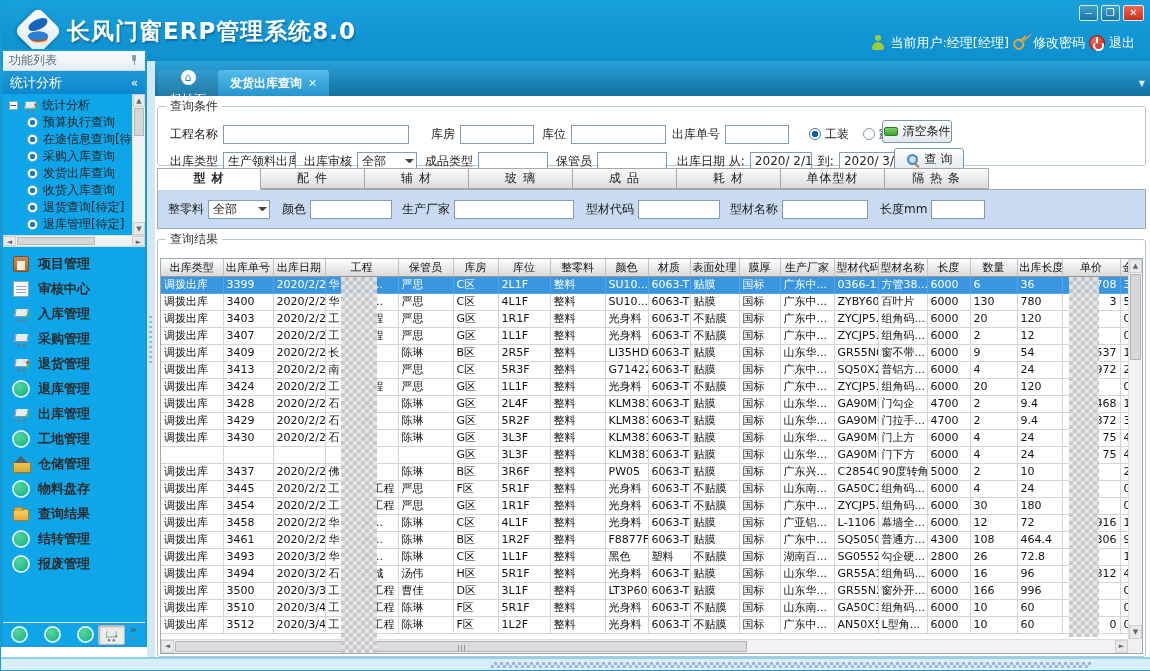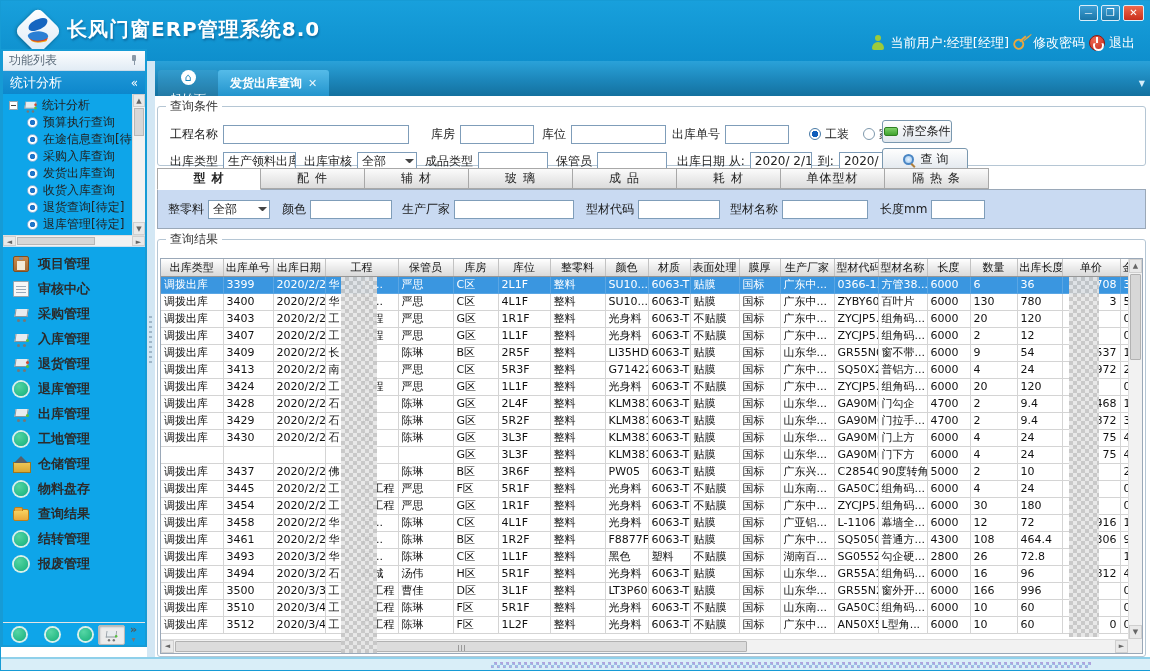--- a/index.html
+++ b/index.html
@@ -12,21 +12,21 @@
   .topbar { position:absolute; left:0; top:0; width:1150px; height:60px;
     background:linear-gradient(180deg,var(--titlebar,#18a0dc),var(--titlebar-dark,#0e8fcd)); }
   .logo { position:absolute; left:16px; top:9px; width:42px; height:42px; }
   .logo .diamond { position:absolute; inset:4px; background:linear-gradient(135deg,#ffffff,#dce9f6);
     transform:rotate(45deg); border-radius:7px; box-shadow:0 1px 4px rgba(0,0,0,.35); }
   .logo .sw1 { position:absolute; left:11px; top:9px; width:20px; height:11px;
     background:#1565c0; border-radius:70% 30% 70% 30%; transform:rotate(-12deg); }
   .logo .sw2 { position:absolute; left:11px; top:21px; width:20px; height:10px;
     background:#2a7fd4; border-radius:30% 70% 30% 70%; transform:rotate(-12deg);
     box-shadow:0 2px 0 -1px #e03c1e, 0 4px 0 -2px #f2b01e; }
-  .apptitle { position:absolute; left:66px; top:15px; color:#fff; font-size:20px;
+  .apptitle { position:absolute; left:66px; top:15px; color:#fff; font-size:23px;
     font-weight:bold; letter-spacing:1px; text-shadow:1px 2px 2px rgba(0,40,80,.35); }
   .winctrl { position:absolute; right:7px; top:4px; display:flex; gap:3px; }
   .wbtn { width:19px; height:16px; border:1px solid #d8edf9; border-radius:2px; color:#fff;
     background:linear-gradient(#3d9fd4,#1b76a8); font-size:10px; line-height:14px; text-align:center; }
   .wbtn.min::before{content:'—'; font-size:8px;}
   .wbtn.max::before{content:'❒';}
   .wbtn.close{ background:linear-gradient(#ee6a4c,var(--close-red,#c92f1d)); width:21px;}
   .wbtn.close::before{content:'✕'; font-weight:bold;}
   .userbar { position:absolute; right:16px; top:33px; display:flex; align-items:center;
     gap:4px; color:#fff; font-size:13px; }
@@ -137,21 +137,21 @@
   input.tb{height:19px;border:1px solid #7f9db9;background:#fff;font-size:12px;padding:0 3px;font-family:inherit;}
   .combo{height:19px;border:1px solid #7f9db9;background:#fff;display:inline-flex;align-items:center;
     padding:0 2px 0 4px;font-size:12px;overflow:hidden;white-space:nowrap;}
   .combo .dd{margin-left:auto;flex:none;width:0;height:0;border:4px solid transparent;border-top-color:#444;margin-top:4px;padding-left:1px;}
   .radio{width:12px;height:12px;border-radius:50%;border:1px solid #7e98ac;background:#fff;flex:none;}
   .radio.sel{background:radial-gradient(circle,#0f5dbb 0 3px,#fff 3.5px);border-color:#4a7ba6;}
   .rlbl{margin:0 0 0 4px;}
   .btn{position:absolute;left:724px;width:70px;height:23px;border:1px solid #7a98af;border-radius:3px;
     background:linear-gradient(#fefefe,#e2e8ee);display:flex;align-items:center;justify-content:center;gap:5px;font-size:12px;color:#222;}
   .btn-clear{top:5px;}
-  .btn-search{top:33px;width:86px;}
+  .btn-search{top:33px;width:70px;margin-left:12px;}
   .icon-clear{width:14px;height:9px;background:linear-gradient(#7ed06a,#3fa32e);border:1px solid #2e7f22;border-radius:2px;flex:none;}
   .icon-search{width:14px;height:14px;position:relative;flex:none;}
   .icon-search::before{content:'';position:absolute;left:1px;top:1px;width:7px;height:7px;border:2px solid #4a86c4;border-radius:50%;
     background:radial-gradient(#e8f4ff,#9cc6ee);}
   .icon-search::after{content:'';position:absolute;left:10px;top:10px;width:5px;height:2px;background:#b07f3a;transform:rotate(45deg);transform-origin:0 0;}
 
   .mtabs{position:absolute;left:2px;top:107px;height:21px;display:flex;}
   .mtab{width:104px;text-align:center;font-size:12px;color:#222;letter-spacing:1px;
     background:linear-gradient(#fbfbfb,#dcdcdc);border:1px solid #a8a8a8;border-left:none;line-height:19px;height:21px;}
   .mtab:first-child{border-left:1px solid #a8a8a8;}
@@ -282,26 +282,26 @@
     <div class="menu" id="menu">
         <div class="mitem">
           <span class="ic clipboard-icon"></span>
           <span>项目管理</span>
         </div>
         <div class="mitem">
           <span class="ic notepad-icon"></span>
           <span>审核中心</span>
         </div>
         <div class="mitem">
+          <span class="ic cart-green-icon"></span>
+          <span>入库管理</span>
+        </div>
+        <div class="mitem">
           <span class="ic cart-icon"></span>
           <span>采购管理</span>
-        </div>
-        <div class="mitem">
-          <span class="ic cart-green-icon"></span>
-          <span>入库管理</span>
         </div>
         <div class="mitem">
           <span class="ic cart-red-icon"></span>
           <span>退货管理</span>
         </div>
         <div class="mitem">
           <span class="ic circle-icon"></span>
           <span>退库管理</span>
         </div>
         <div class="mitem">

